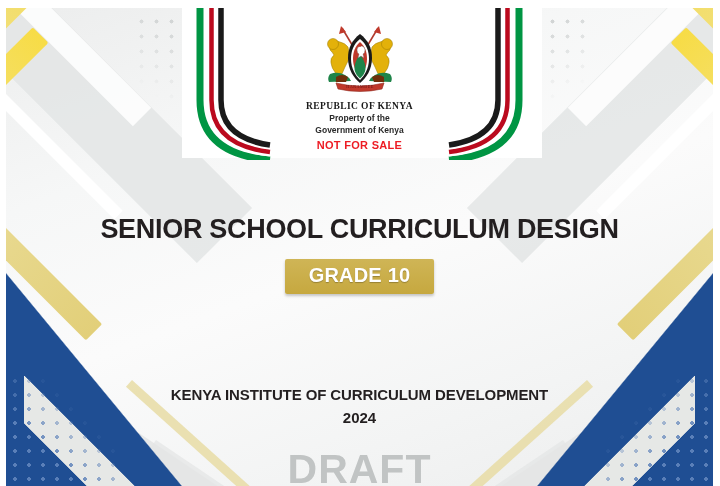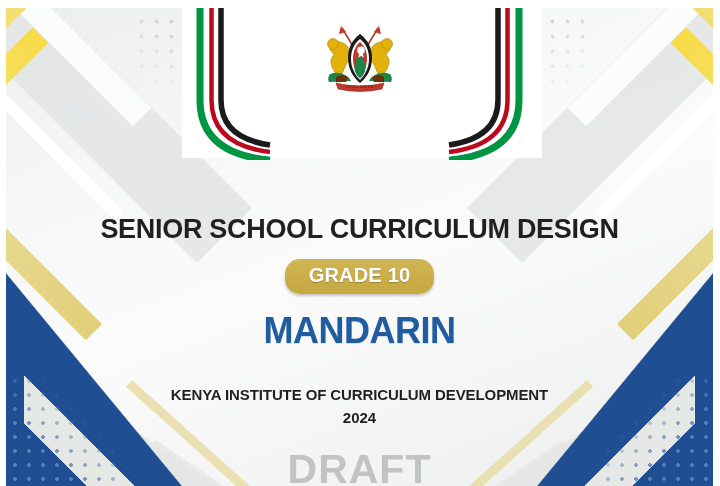--- a/index.html
+++ b/index.html
@@ -144,21 +144,21 @@
   }
 
   .main-title{
     position:absolute;left:0;right:0;top:206px;text-align:center;
     font-weight:bold;font-size:27px;letter-spacing:-.3px;color:#231f20;
     font-family:"Liberation Sans", sans-serif;
   }
 
   .grade-wrap{position:absolute;left:0;right:0;top:251px;text-align:center;}
   .grade-pill{
-    display:inline-block;padding:5px 24px 7px;border-radius:15px;
+    display:inline-block;padding:5px 24px 7px;border-radius:2px;
     background:linear-gradient(180deg,#cfb556 0%,#c6a83f 100%);
     color:#ffffff;font-weight:bold;font-size:20px;letter-spacing:.2px;
     box-shadow:0 2px 3px rgba(0,0,0,.22);
     text-shadow:0 1px 1px rgba(0,0,0,.25);
     font-family:"Liberation Sans", sans-serif;
   }
 
   .subject{
     position:absolute;left:0;right:0;top:302px;text-align:center;
     font-weight:bold;font-size:36px;color:#1f5ca0;letter-spacing:-.5px;
@@ -298,28 +298,33 @@
             <path d="M24 52 q8 -3 15 1 q4 2 6 6 l-22 1 q-2 -4 1 -8 z" fill="#1e8449"></path>
             <path d="M84 52 q-8 -3 -15 1 q-4 2 -6 6 l22 1 q2 -4 -1 -8 z" fill="#1e8449"></path>
             <path d="M30 55 q6 -4 12 0 l-2 5 l-10 0 z" fill="#6e2f0b"></path>
             <path d="M78 55 q-6 -4 -12 0 l2 5 l10 0 z" fill="#6e2f0b"></path>
 
             <path d="M30 61 q24 6 48 0 l-2 6 q-22 5 -44 0 z" fill="#c0392b" stroke="#8e2b22" stroke-width="0.6"></path>
             <text x="54" y="66" text-anchor="middle" font-family="'Liberation Serif', serif" font-size="4.2" fill="#6b1010" letter-spacing="0.5">HARAMBEE</text>
           </svg>
         </div>
 
+        <div class="rep-block">
+          <div class="rep-title">REPUBLIC OF KENYA</div>
+          <div class="rep-sub">Property of the</div>
+          <div class="rep-sub">Government of Kenya</div>
+          <div class="not-sale">NOT FOR SALE</div>
+        </div>
 
         <div class="main-title">SENIOR SCHOOL CURRICULUM DESIGN</div>
 
         <div class="grade-wrap">
           <span class="grade-pill">GRADE 10</span>
         </div>
 
-        <div class="subject">MANDARIN</div>
 
         <div class="kicd-row">
           <div class="kicd-text">
             <div class="kicd-name">KENYA INSTITUTE OF CURRICULUM DEVELOPMENT</div>
             <div class="kicd-year">2024</div>
           </div>
         </div>
 
         <div class="draft">DRAFT</div>
       </div>

